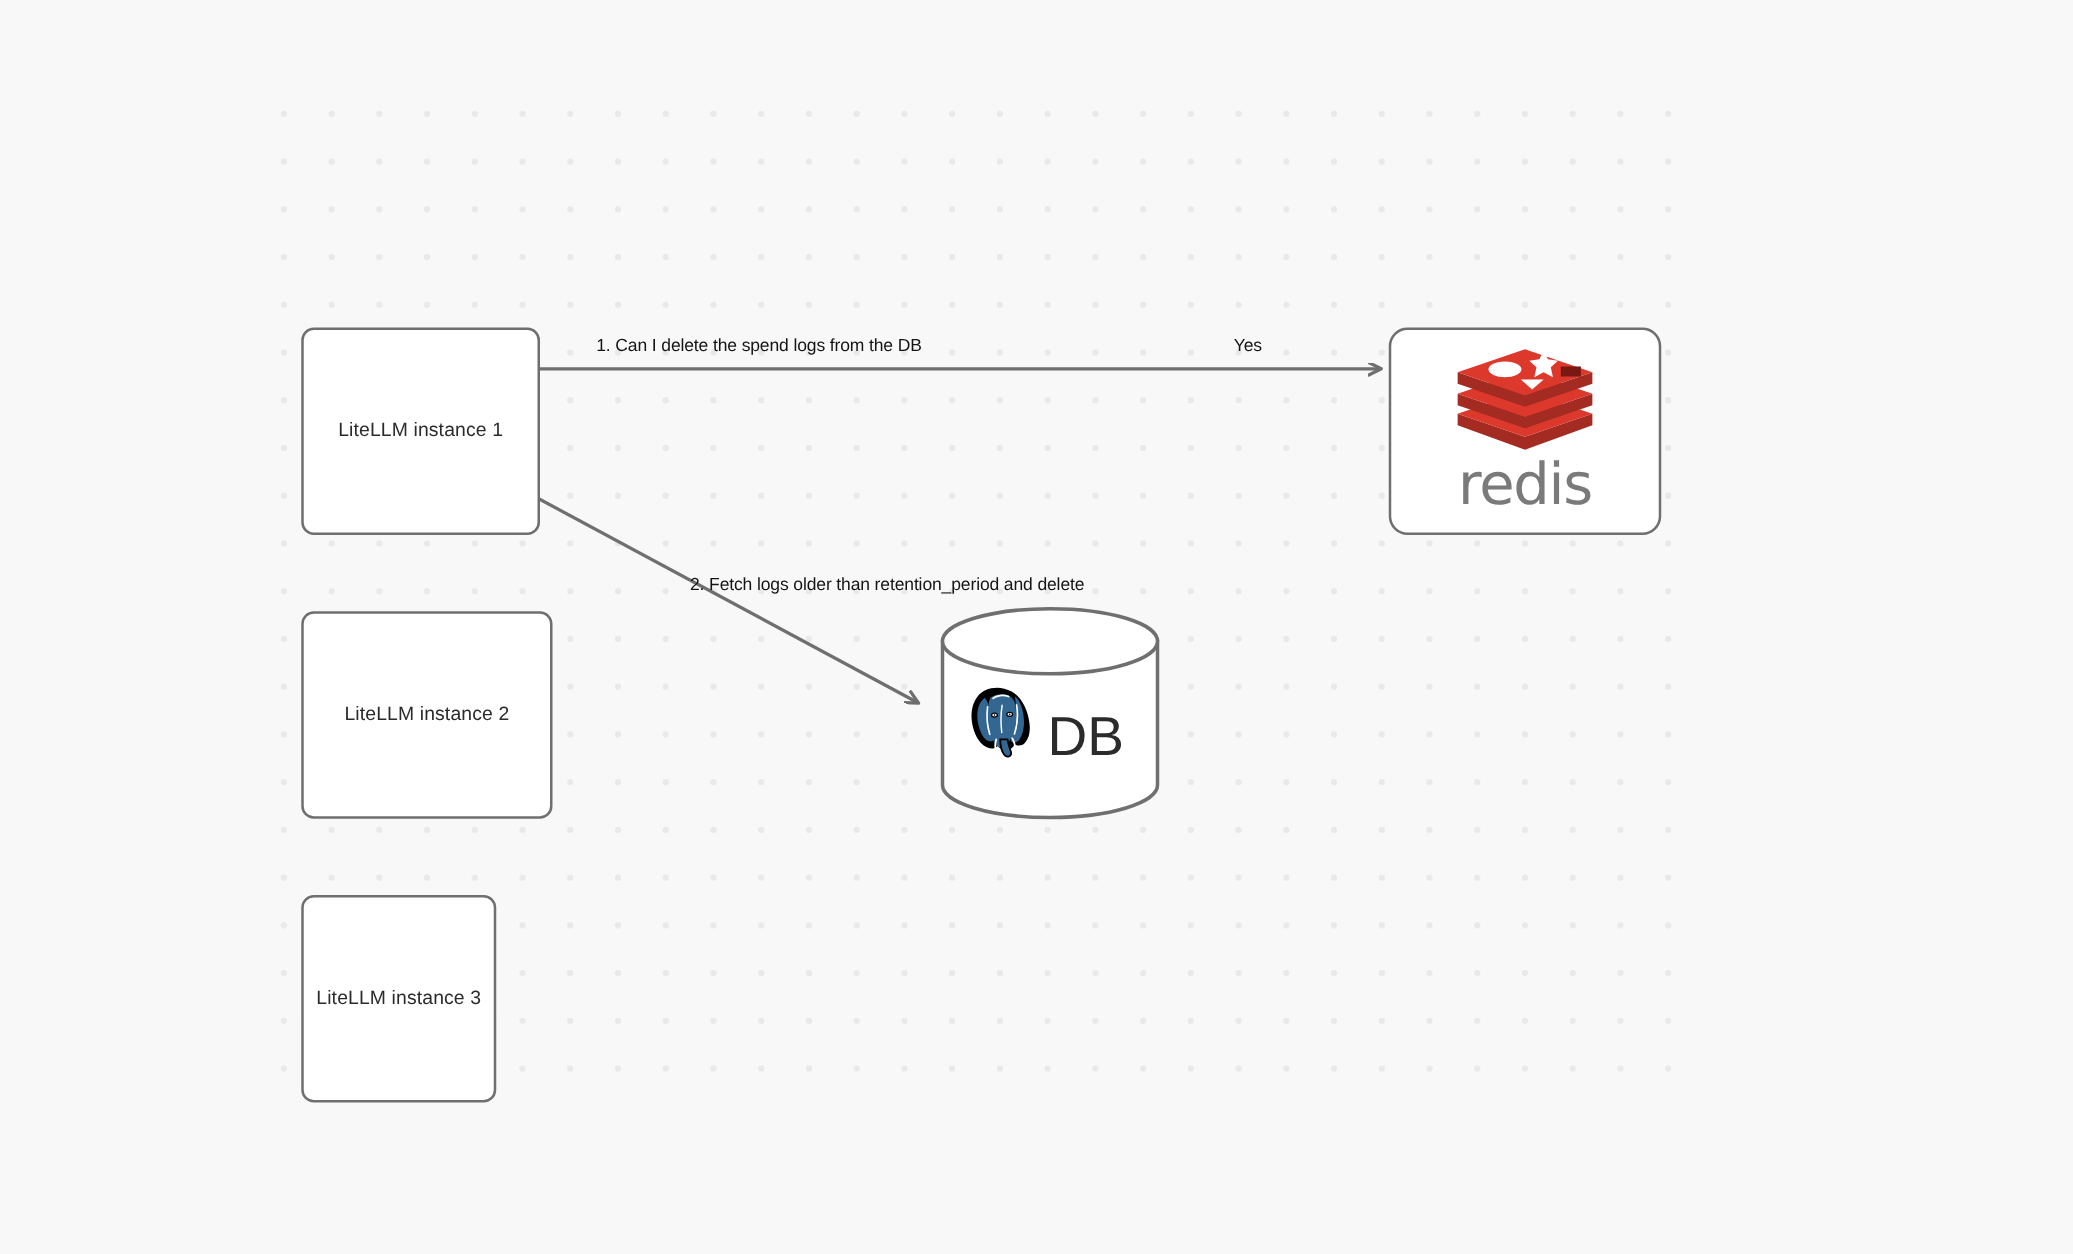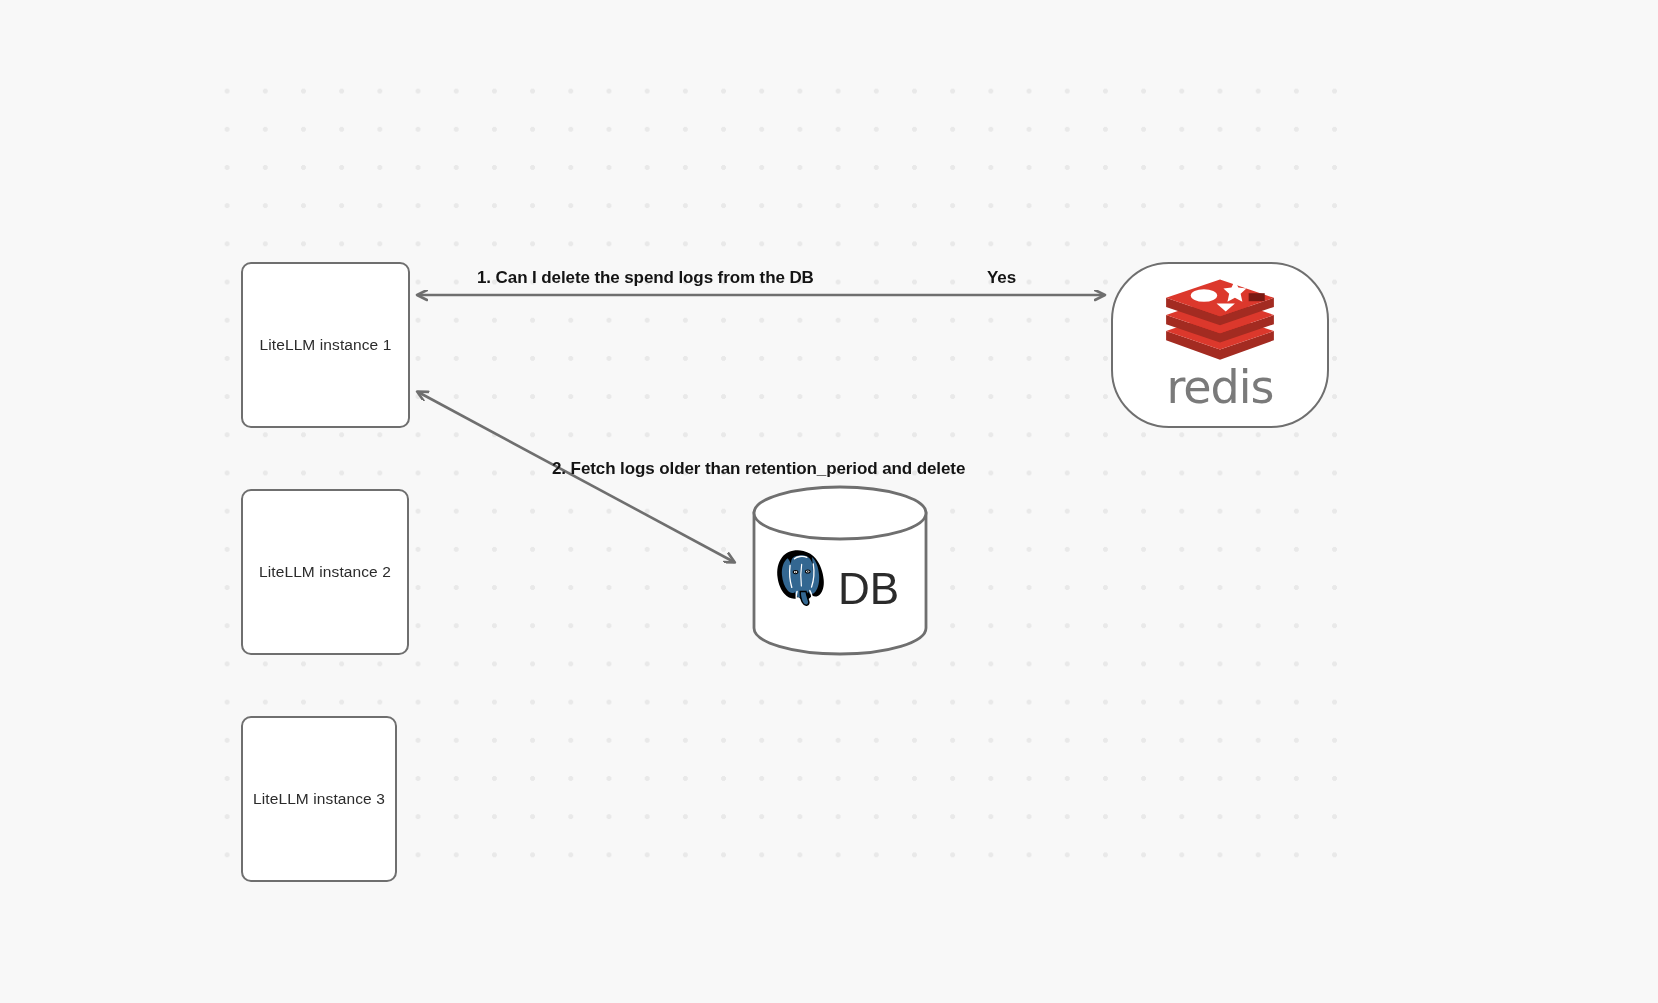--- a/index.html
+++ b/index.html
@@ -66,22 +66,22 @@
     font-size: 46px;
     color: #7a7a7a;
     letter-spacing: -1px;
     line-height: 1;
     margin-top: 2px;
     font-weight: 400;
   }
   .edge-label {
     position: absolute;
     font-family: "Liberation Sans", sans-serif;
-    font-weight: bold;
-    font-size: 17px;
+    font-weight: normal;
+    font-size: 14px;
     color: #141414;
     white-space: nowrap;
     letter-spacing: -0.1px;
   }
   svg.overlay {
     position: absolute;
     left: 0; top: 0;
     width: 1658px;
     height: 1003px;
     pointer-events: none;
@@ -157,33 +157,33 @@
       <path d="M246,112 C240,150 238,210 244,262" fill="none" stroke="#ffffff" stroke-width="8" stroke-linecap="round"></path>
       <path d="M166,120 C160,166 164,226 178,272" fill="none" stroke="#ffffff" stroke-width="9" stroke-linecap="round"></path>
       <path d="M326,110 C334,158 330,222 314,270" fill="none" stroke="#ffffff" stroke-width="9" stroke-linecap="round"></path>
 
       <path d="M214,300 C208,322 204,340 212,352" fill="none" stroke="#ffffff" stroke-width="10" stroke-linecap="round"></path>
       <path d="M302,294 C312,312 320,330 314,344" fill="none" stroke="#ffffff" stroke-width="10" stroke-linecap="round"></path>
     </g>
     <text class="db-cyl-text" x="838" y="604">DB</text>
   </svg>
 
-  <div class="node-box" style="left:241px; top:262px; width:169px; height:166px;">
+  <div class="node-box" style="left:241px; top:262px; width:191px; height:166px;">
     <span class="node-label">LiteLLM instance 1</span>
   </div>
 
-  <div class="node-box" style="left:241px; top:489px; width:168px; height:166px;">
+  <div class="node-box" style="left:241px; top:489px; width:201px; height:166px;">
     <span class="node-label">LiteLLM instance 2</span>
   </div>
 
   <div class="node-box" style="left:241px; top:716px; width:156px; height:166px;">
     <span class="node-label">LiteLLM instance 3</span>
   </div>
 
-  <div class="redis-box" style="left:1111px; top:262px; width:218px; height:166px;">
+  <div class="redis-box" style="left:1111px; top:262px; width:218px; height:166px;border-radius:15px;">
     <div class="redis-logo-wrap">
       <svg width="118" height="86" viewBox="0 0 200 150">
 
         <path d="M100,146 L6,112 L6,96 L100,128 L194,96 L194,112 Z" fill="#a32b21"></path>
         <path d="M6,96 L100,64 L194,96 L100,128 Z" fill="#dc382c"></path>
 
         <path d="M100,116 L6,84 L6,68 L100,100 L194,68 L194,84 Z" fill="#a32b21"></path>
         <path d="M6,68 L100,36 L194,68 L100,100 Z" fill="#dc382c"></path>
 
         <path d="M100,86 L6,54 L6,38 L100,70 L194,38 L194,54 Z" fill="#a32b21"></path>

